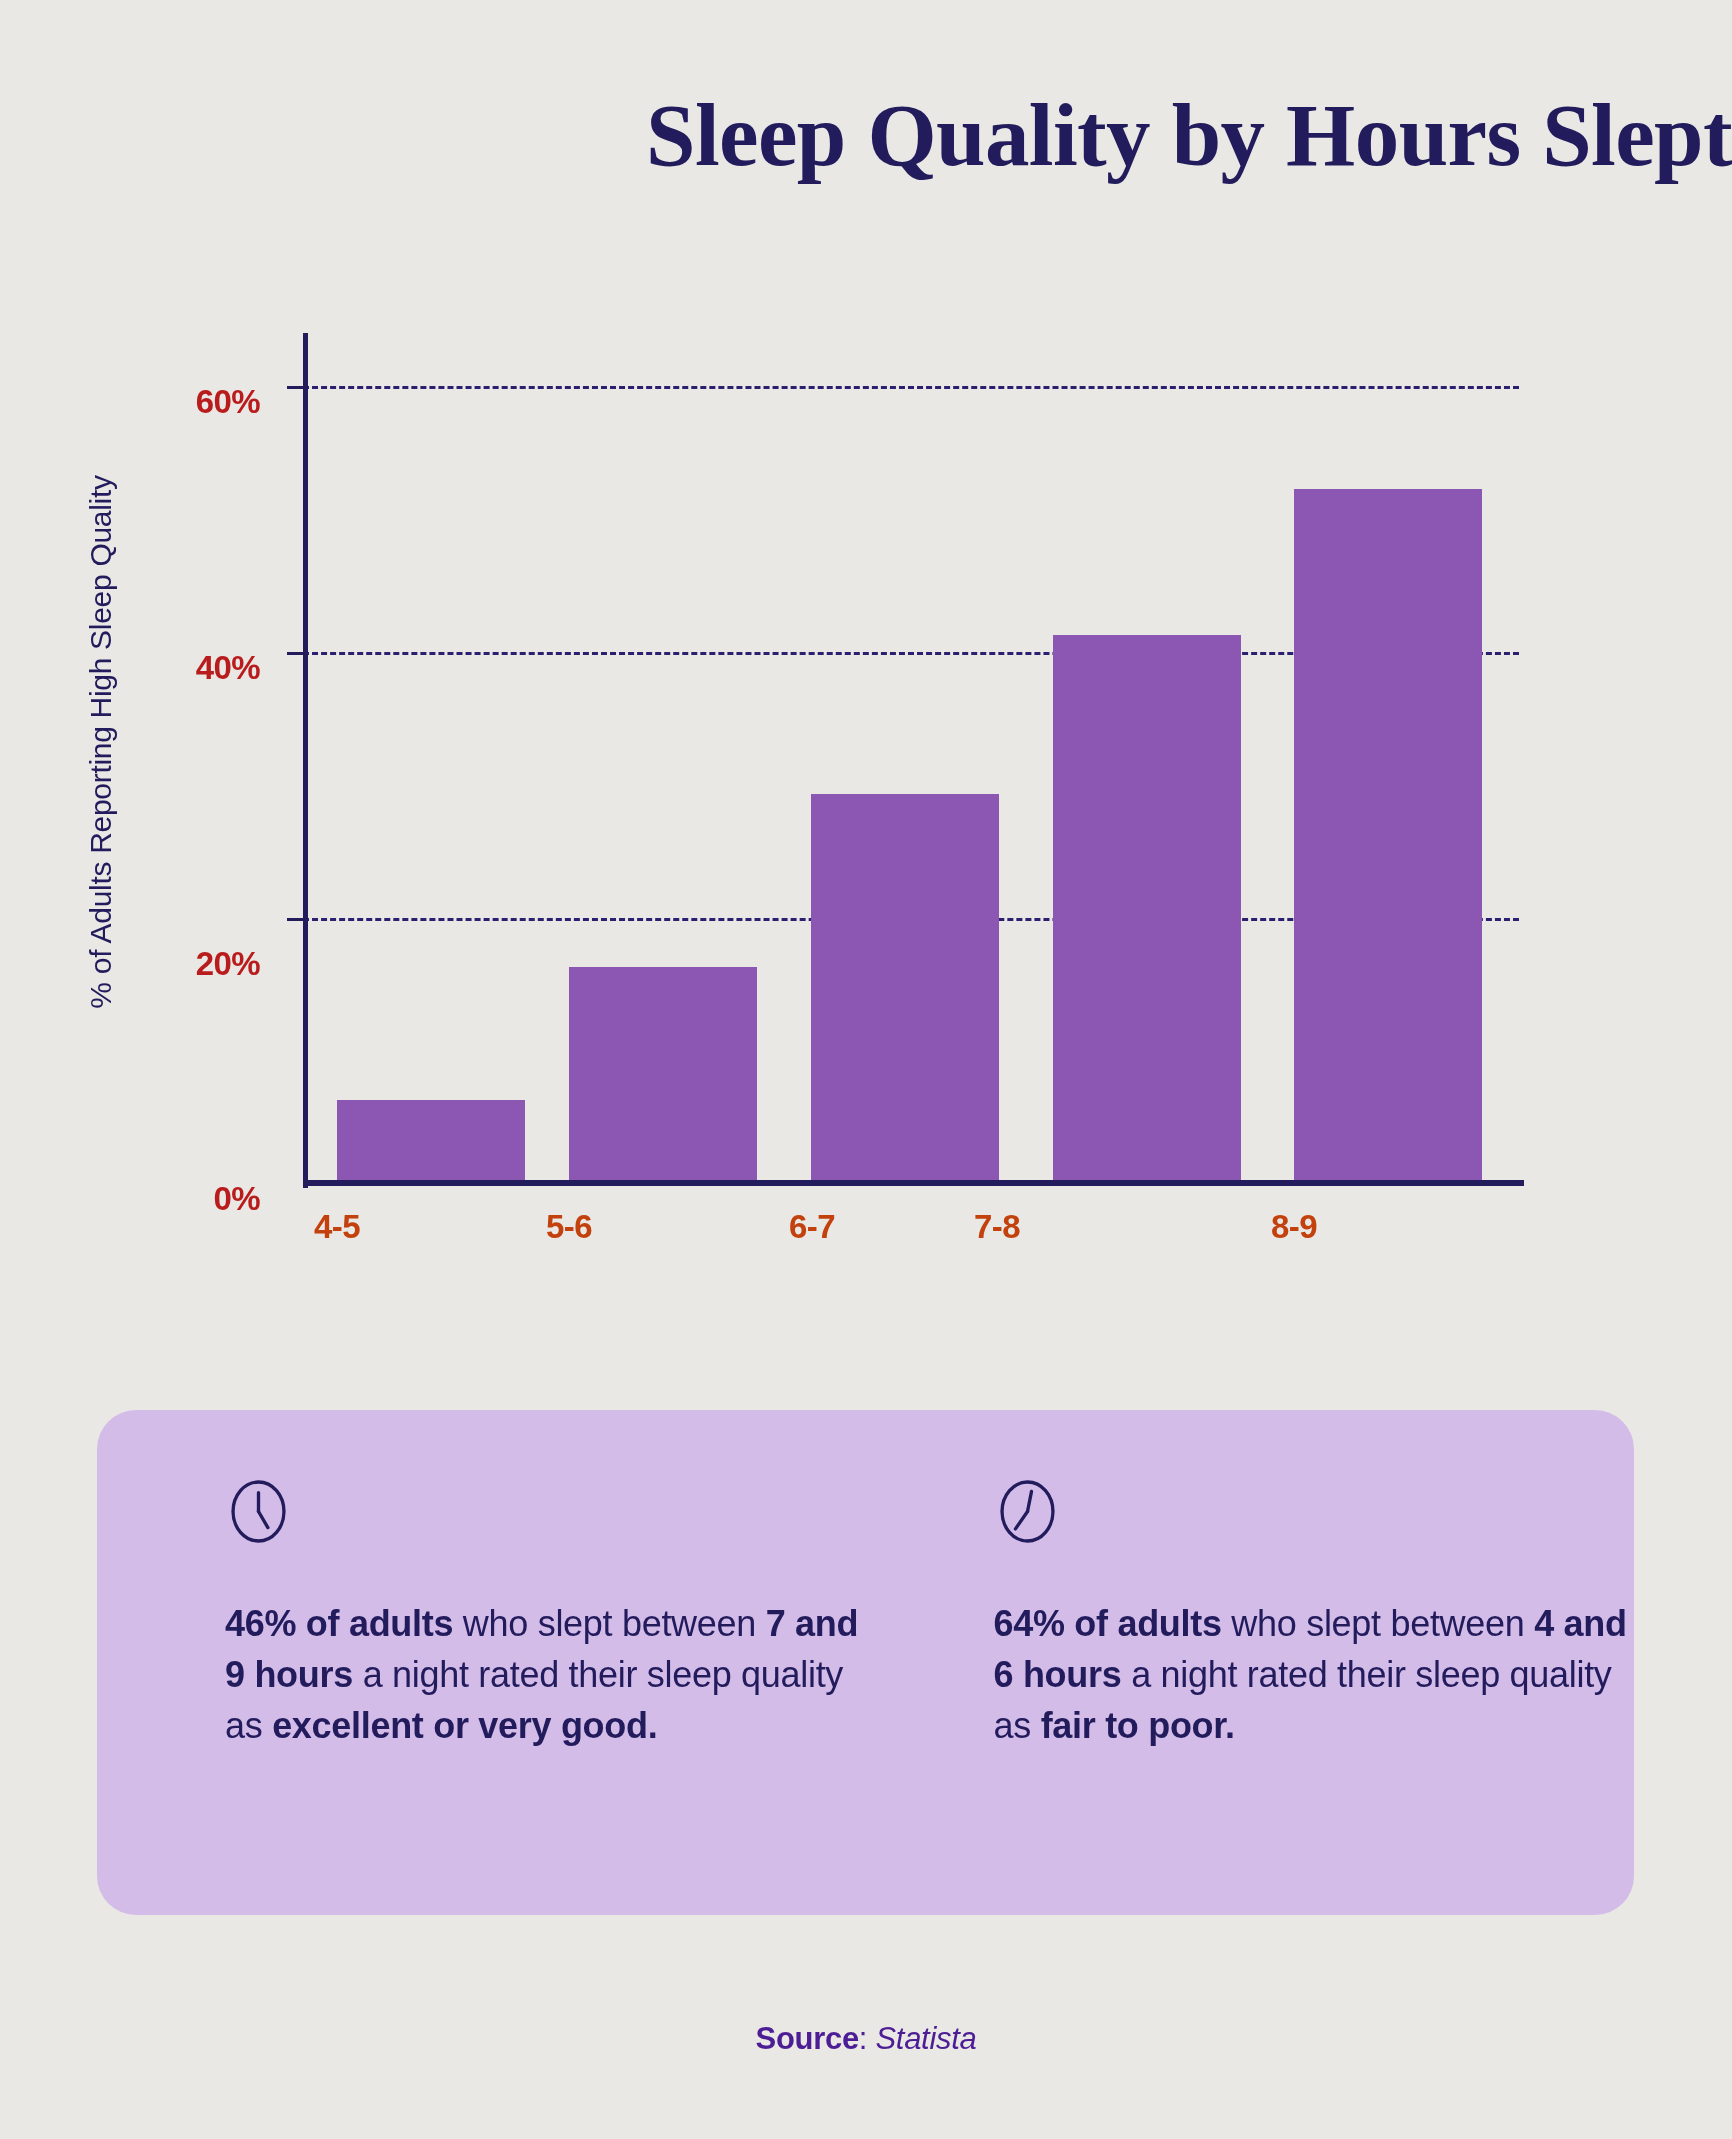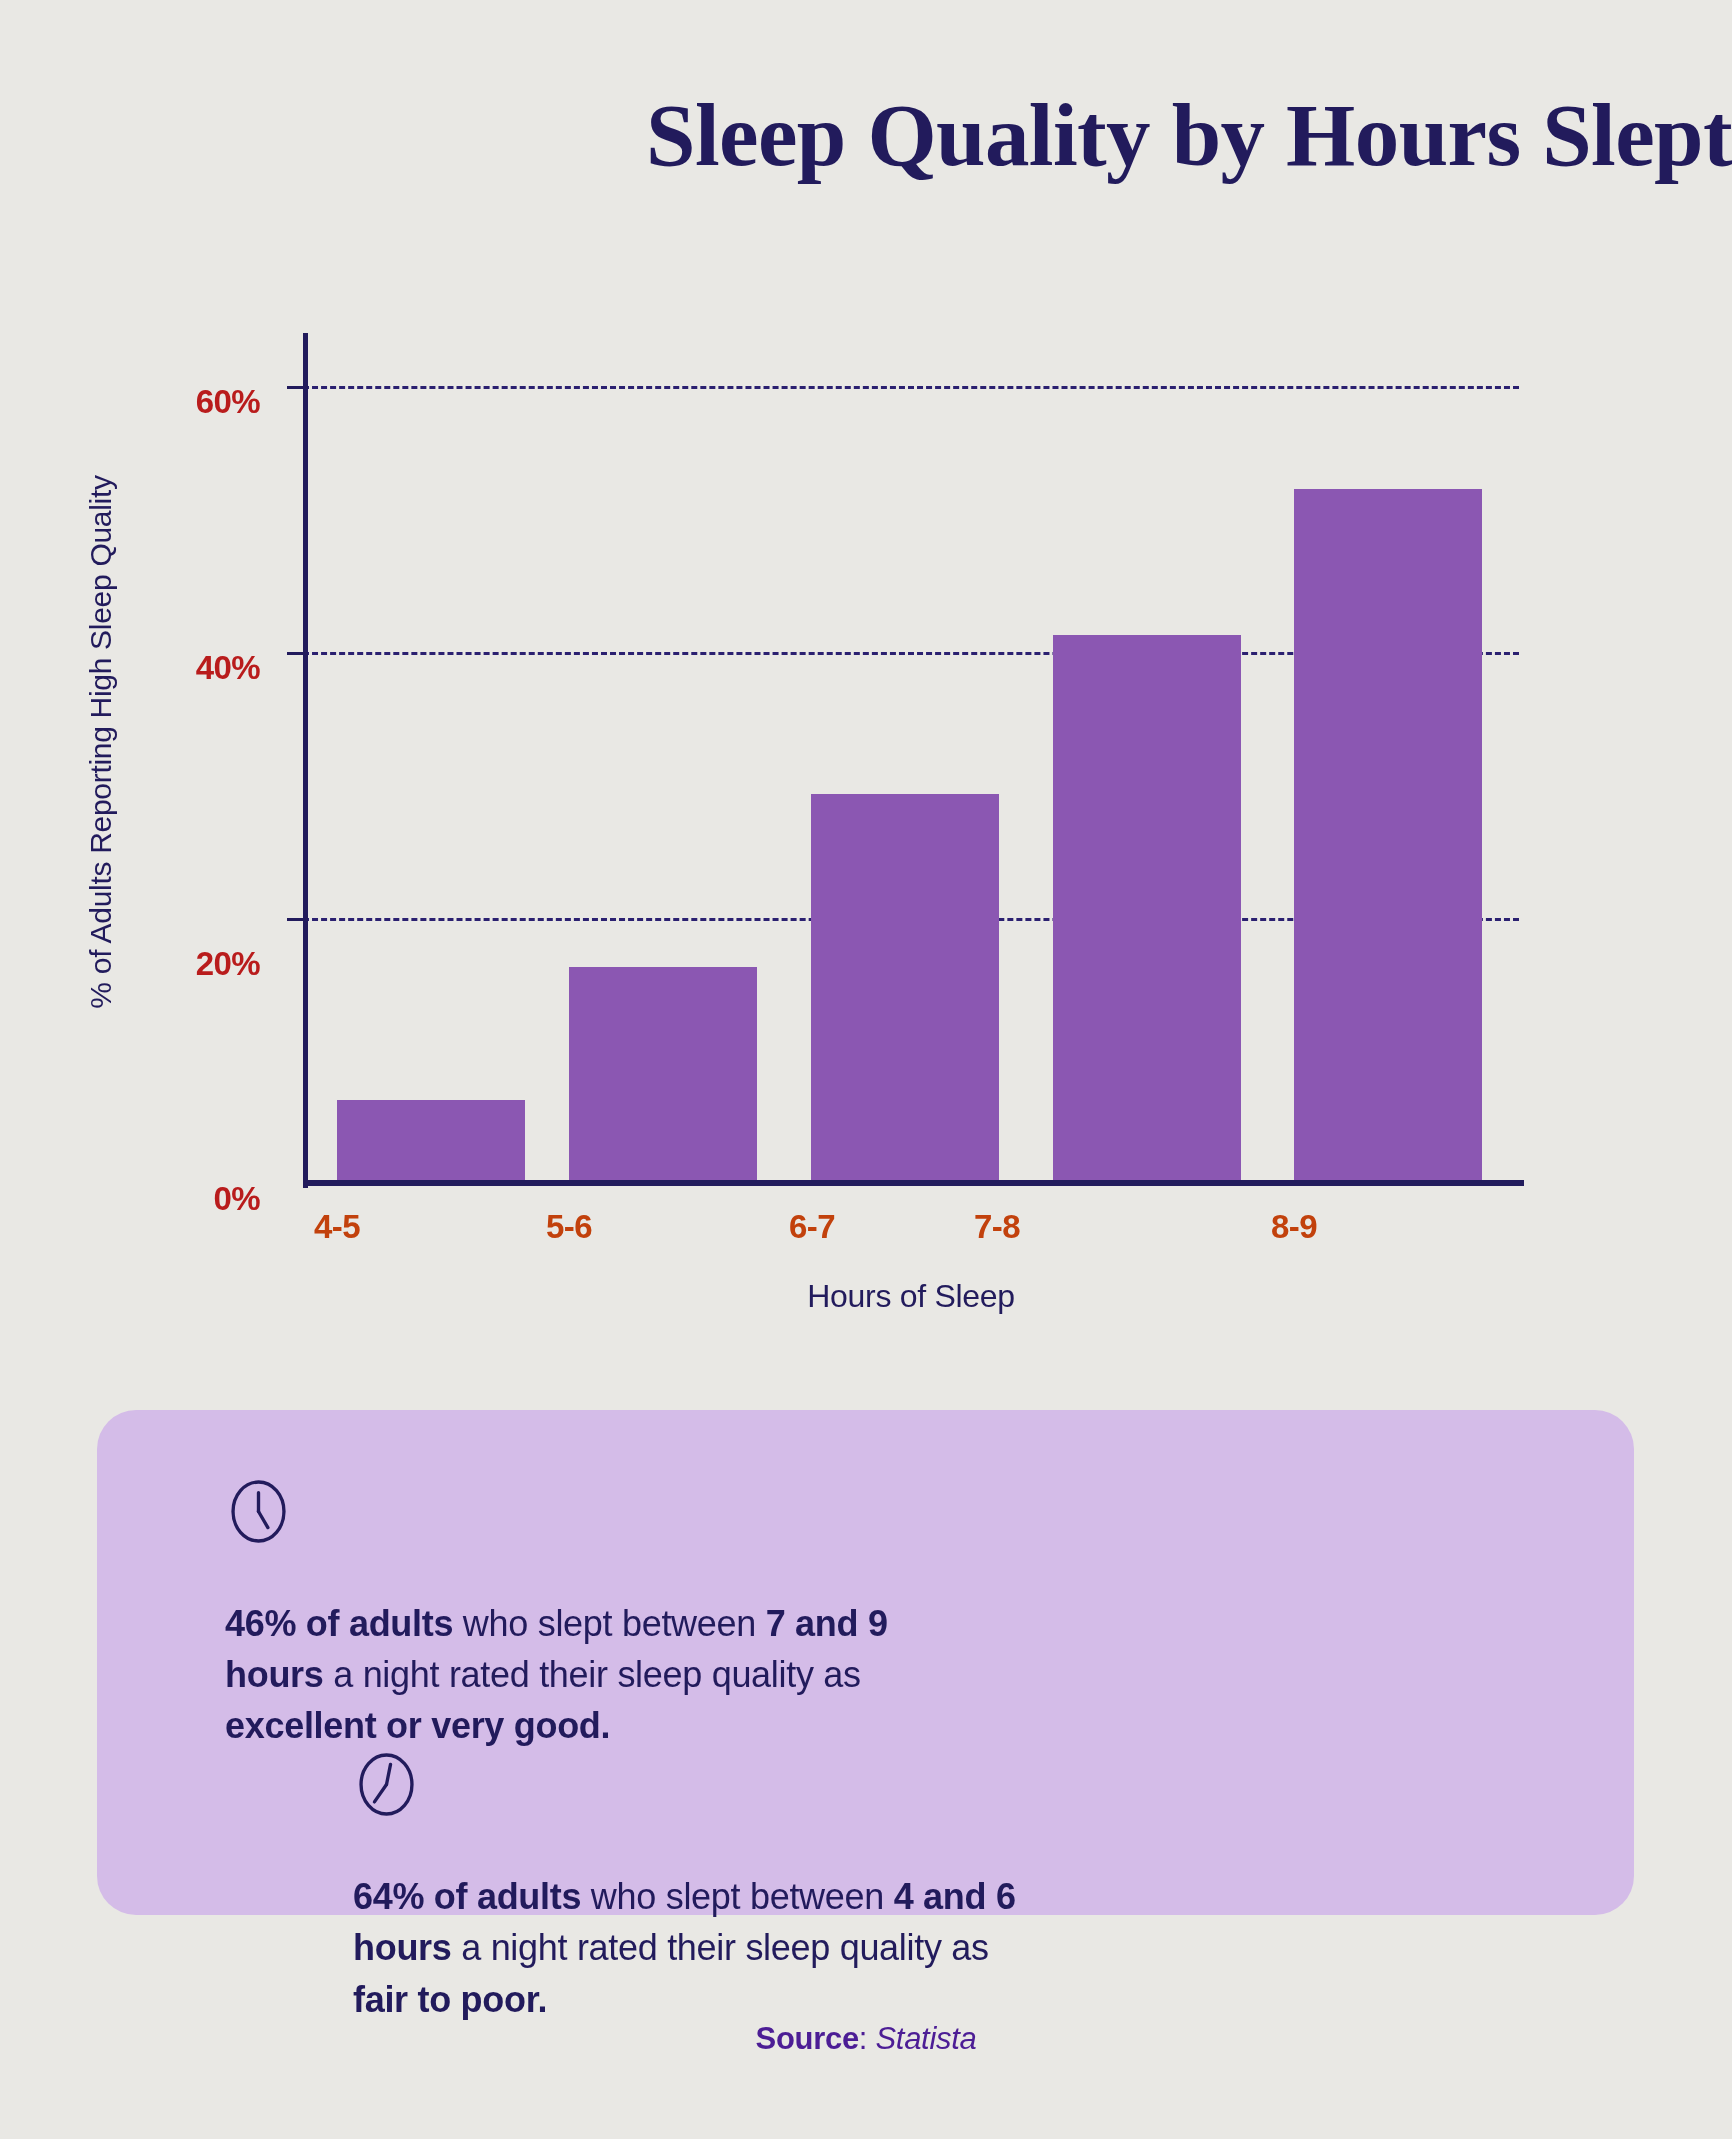--- a/index.html
+++ b/index.html
@@ -137,21 +137,20 @@
     position: absolute;
     left: 97px;
     top: 1410px;
     width: 1537px;
     height: 505px;
     background: #D4BCE8;
     border-radius: 39px;
     box-sizing: border-box;
     display: flex;
     padding: 68px 0 0 128px;
-    flex-direction: column;
   }
   .callout {
     width: 695px;
     box-sizing: border-box;
   }
   .callout:last-child {
     margin-left: 0;
   }
   .callout-icon {
     width: 67px;
@@ -212,21 +211,20 @@
     <div class="bar" style="left: 750px; height: 545px;"></div>
     <div class="bar" style="left: 991px; height: 691px;"></div>
   </div>
 
   <div class="xtick-label" style="left:218px">4-5</div>
   <div class="xtick-label" style="left:450px">5-6</div>
   <div class="xtick-label" style="left:693px">6-7</div>
   <div class="xtick-label" style="left:878px">7-8</div>
   <div class="xtick-label" style="left:1175px">8-9</div>
 
-  <div class="xaxis-title">Hours of Sleep</div>
   <div class="yaxis-title">% of Adults Reporting High Sleep Quality</div>
 </div>
 
 <div class="callout-panel">
 
   <div class="callout">
     <div class="callout-icon">
       <svg viewBox="0 0 100 100" width="67" height="67">
         <ellipse cx="50" cy="50" rx="38" ry="44" fill="none" stroke="#221B5C" stroke-width="5"></ellipse>
         <line x1="50" y1="50" x2="50" y2="22" stroke="#221B5C" stroke-width="5" stroke-linecap="round"></line>

